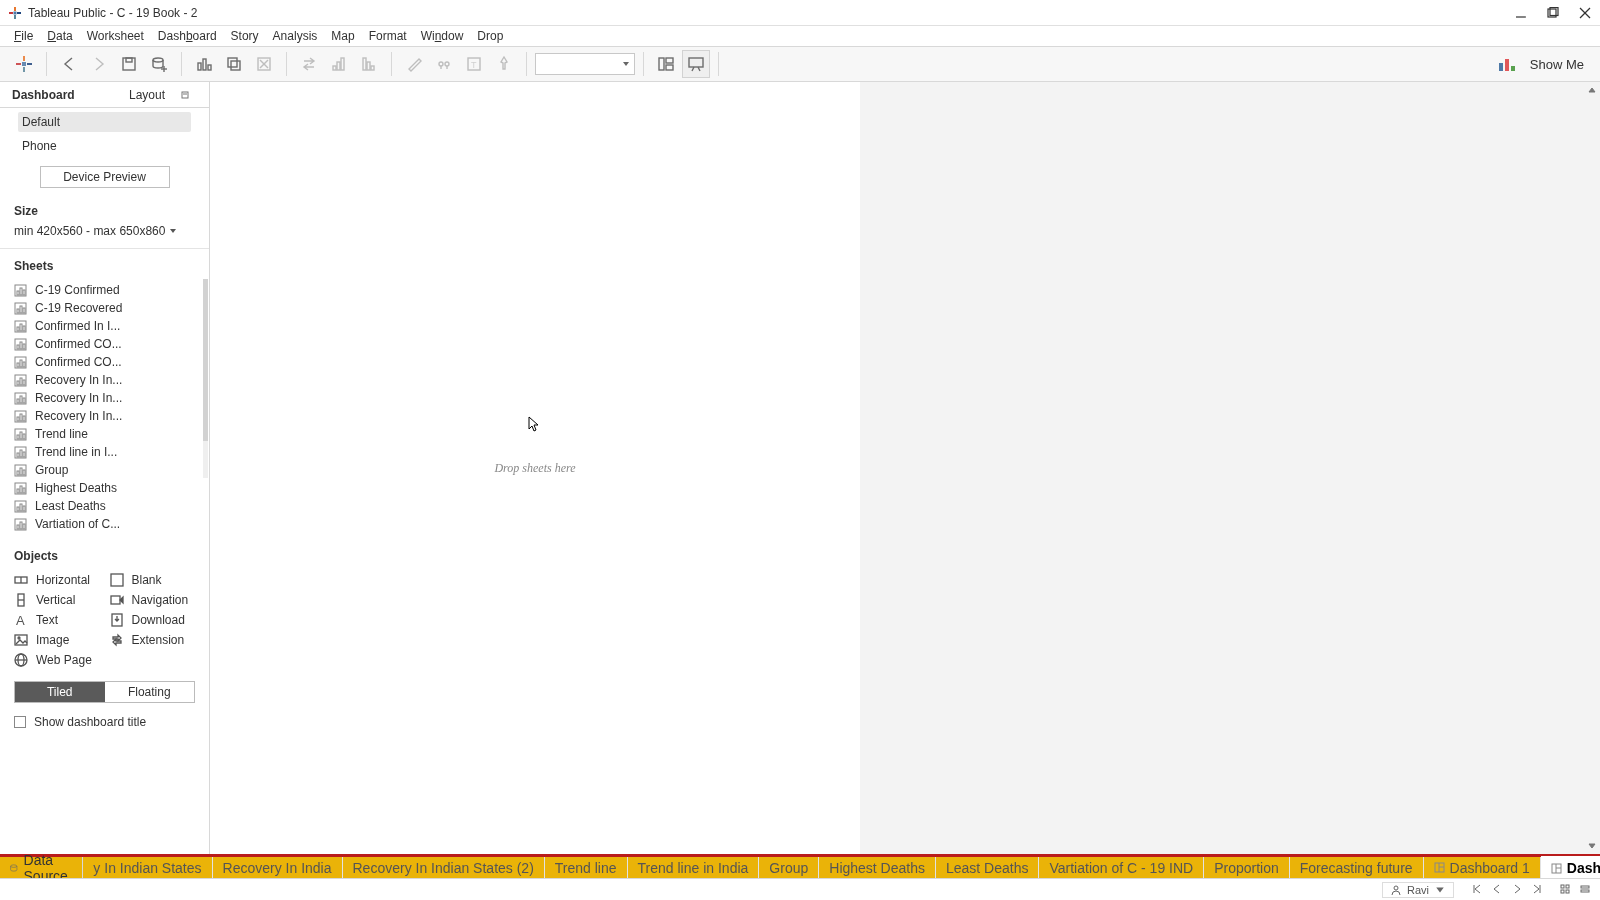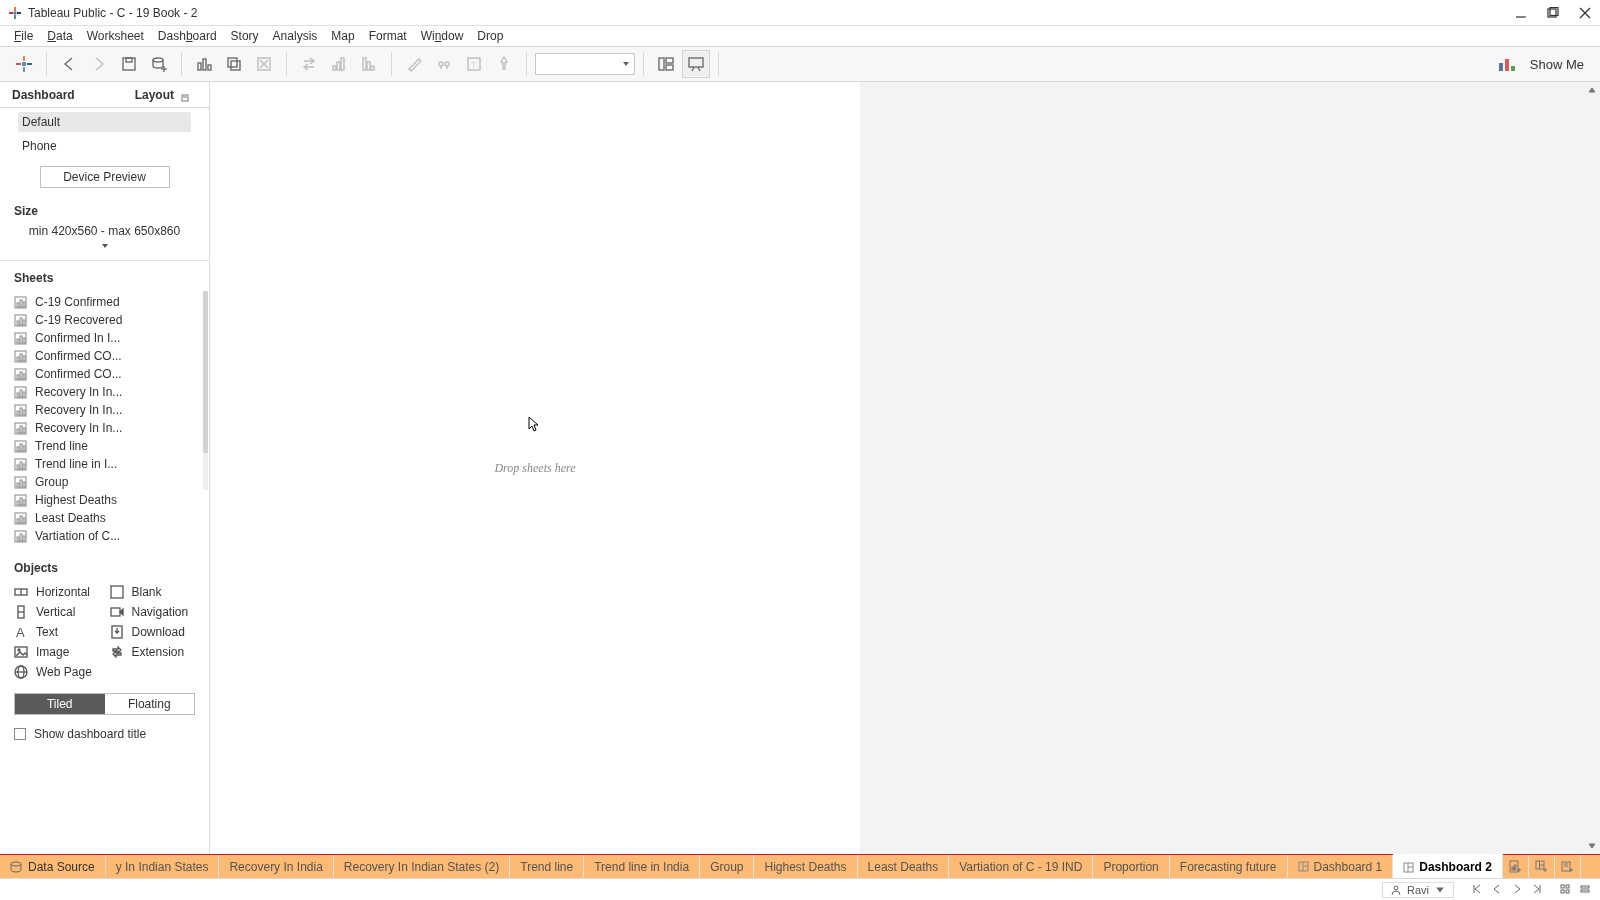--- a/index.html
+++ b/index.html
@@ -30,30 +30,30 @@
 .toolbar .combo svg { width: 8px; height: 8px; }
 .toolbar .spacer { flex: 1; }
 .toolbar .showme { display: flex; align-items: center; gap: 15px; padding: 0 6px; font-size: 13px; }
 .toolbar .showme svg { width: 16px; height: 14px; stroke: none; }
 
 
 .main { flex: 1; display: flex; min-height: 0; }
 .leftpane { width: 210px; border-right: 1px solid #d8d8d8; display: flex; flex-direction: column; background: #fff; }
 .pane-tabs { height: 26px; display: flex; align-items: center; border-bottom: 1px solid #d8d8d8; }
 .pane-tab { flex: 0 0 auto; padding: 4px 12px; font-weight: 600; font-size: 12px; }
-.pane-tab.secondary { margin-left: auto; font-weight: 700; display: flex; align-items: flex-end; gap: 7px; padding-right: 20px; }
+.pane-tab.secondary { margin-left: auto; font-weight: 400; display: flex; align-items: center; gap: 16px; padding-right: 20px; }
 .pane-tab.secondary svg { width: 8px; height: 8px; }
 
 .device-list { padding: 0 18px; }
 .device-item { padding: 3px 4px; font-size: 12px; border-radius: 2px; margin-top: 4px; }
 .device-item.sel { background: #e8e8e8; }
 .device-preview { margin: 10px auto 6px; width: 130px; height: 22px; border: 1px solid #bfbfbf; display: flex; align-items: center; justify-content: center; font-size: 12px; }
 
 .section-hdr { font-weight: 600; font-size: 12px; padding: 10px 14px 4px; }
-.size-row { padding: 2px 14px 10px; display: flex; align-items: center; gap: 4px; font-size: 12px; border-bottom: 1px solid #e4e4e4; flex-direction: column; }
+.size-row { padding: 2px 14px 10px; display: flex; align-items: center; gap: 4px; font-size: 12px; border-bottom: 1px solid #e4e4e4; }
 .size-row svg { width: 8px; height: 8px; }
 
 .sheets-list { padding: 4px 10px 4px 14px; overflow: hidden; position: relative; }
 .sheet-item { display: flex; align-items: center; gap: 8px; padding: 2px 0; font-size: 12px; white-space: nowrap; overflow: hidden; text-overflow: ellipsis; }
 .sheet-item svg { width: 13px; height: 13px; stroke: #888; fill: none; flex-shrink: 0; }
 .sheets-scroll-track { position: absolute; right: 1px; top: 2px; width: 5px; height: 76%; background: #efefef; }
 .sheets-scroll-thumb { position: absolute; right: 1px; top: 2px; width: 5px; height: 62%; background: #d2d2d2; }
 
 .objects-grid { padding: 6px 14px; display: grid; grid-template-columns: 1fr 1fr; row-gap: 6px; column-gap: 10px; font-size: 12px; }
 .obj-item { display: flex; align-items: center; gap: 8px; }
@@ -70,21 +70,21 @@
 .dashboard-canvas { width: 650px; height: 100%; background: #fff; display: flex; align-items: center; justify-content: center; position: relative; }
 .drop-hint { color: #888; font-style: italic; font-size: 12px; font-family: Liberation Serif, serif; }
 .cursor { position: absolute; width: 12px; height: 16px; }
 .cursor svg { width: 12px; height: 16px; }
 .vscroll { position: absolute; right: 0; top: 0; bottom: 0; width: 16px; background: #f3f3f3; display: flex; flex-direction: column; align-items: center; }
 .vscroll .arrow { height: 16px; display: flex; align-items: center; justify-content: center; }
 .vscroll .arrow svg { width: 8px; height: 8px; stroke: #777; fill: #777; }
 .vscroll .track { flex: 1; }
 
 
-.bottom-tabs { height: 24px; border-top: 1px solid #b91c1c; background: #fdba74; display: flex; align-items: stretch; font-size: 12px; }
+.bottom-tabs { height: 24px; border-top: 3px solid #b91c1c; background: #eab308; display: flex; align-items: stretch; font-size: 14px; }
 .bottom-tabs .ds { display: flex; align-items: center; gap: 6px; padding: 0 10px; border-right: 1px solid #d8d8d8; }
 .bottom-tabs .ds svg { width: 12px; height: 12px; stroke: #666; fill: none; }
 .bottom-tabs .tab { display: flex; align-items: center; padding: 0 10px; border-right: 1px solid #e2e2e2; white-space: nowrap; gap: 5px; color: #555; }
 .bottom-tabs .tab.active { background: #fff; color: #000; font-weight: 600; border-top: 2px solid #fff; margin-top: -1px; }
 .bottom-tabs .tab svg { width: 11px; height: 11px; stroke: #888; fill: none; }
 .bottom-tabs .addbtns { display: flex; align-items: center; }
 .bottom-tabs .addbtns .btn { width: 26px; display: flex; align-items: center; justify-content: center; border-right: 1px solid #e2e2e2; height: 100%; }
 .bottom-tabs .addbtns svg { width: 13px; height: 13px; stroke: #777; fill: none; }
 
 

